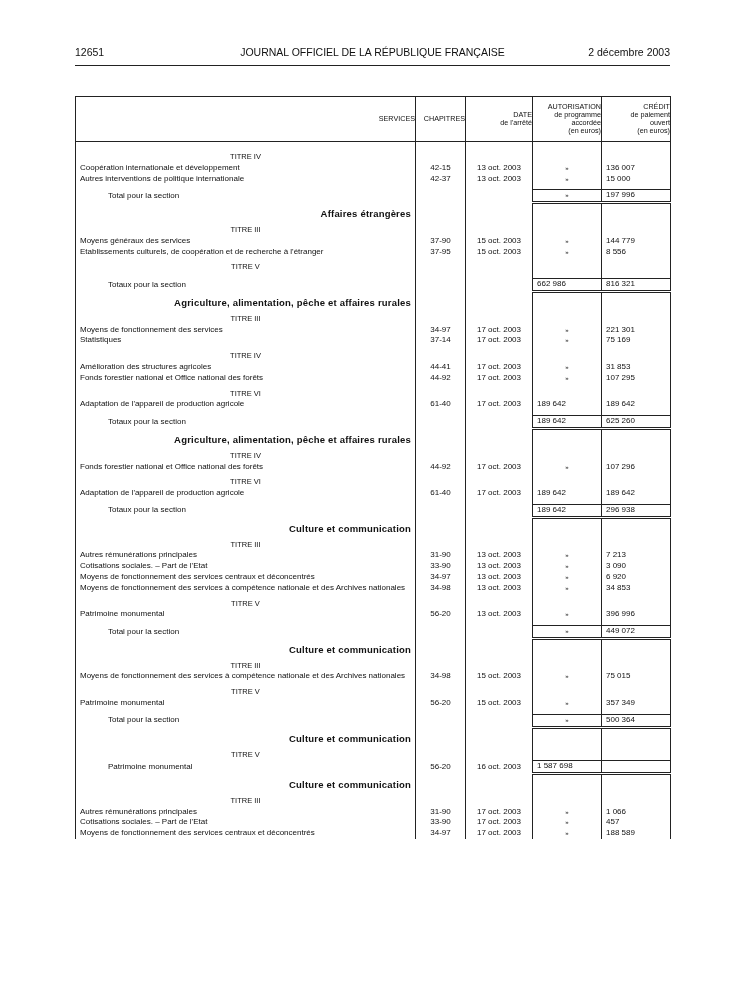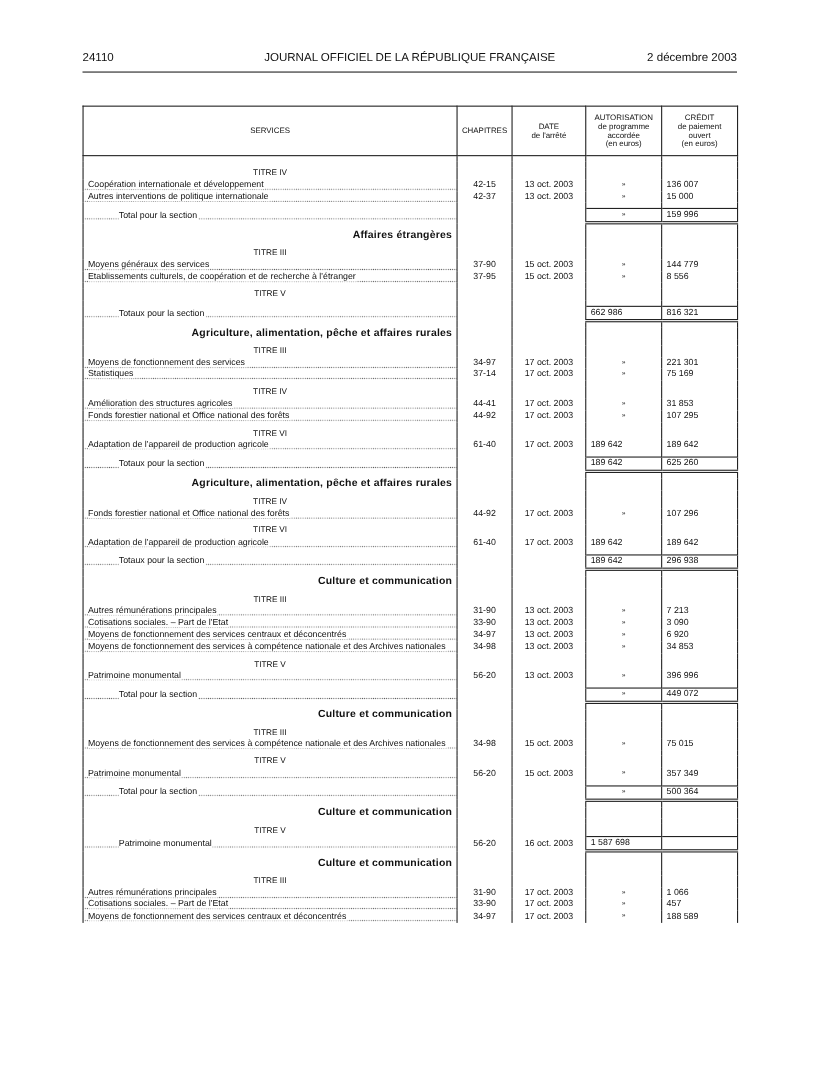--- a/index.html
+++ b/index.html
@@ -9,39 +9,39 @@
   .hdr .ttl { position: absolute; left: 0; right: 0; top: 0; text-align: center; }
   .hdr .dt { position: absolute; right: 0; top: 0; }
   .rule { position: absolute; top: 65px; left: 75px; width: 595px; height: 0; border-top: 1.5px solid #222; }
 
   table.jo { position: absolute; top: 96px; left: 75px; width: 595px; border-collapse: collapse; font-size: 8px; table-layout: fixed; }
   table.jo col.c1 { width: 340px; }
   table.jo col.c2 { width: 50px; }
   table.jo col.c3 { width: 67px; }
   table.jo col.c4 { width: 69px; }
   table.jo col.c5 { width: 69px; }
-  table.jo th { font-weight: normal; font-size: 7.2px; line-height: 8px; border: 1px solid #222; border-bottom: 1.5px solid #222; height: 44px; vertical-align: middle; text-align: center; padding: 0; }
+  table.jo th { font-weight: normal; font-size: 7.2px; line-height: 8px; border: 1px solid #222; border-bottom: 1.5px solid #222; height: 44px; vertical-align: middle; text-align: right; padding: 0; }
   table.jo td { border-left: 1px solid #222; border-right: 1px solid #222; padding: 0 4px; height: 10.8px; line-height: 10.8px; white-space: nowrap; overflow: hidden; }
   td.svc { text-align: left; padding-left: 5px; }
   td.svc .lbl { background: #fff; padding-right: 1px; position: relative; z-index: 1; }
   td.dots { background-image: radial-gradient(circle, #555 0.5px, transparent 0.7px); background-size: 2px 2px; background-repeat: repeat-x; background-position: 0 8px; }
   td.ctr { text-align: center; }
   td.num { text-align: left; padding-right: 6px; }
   td.raq { text-align: center; font-size: 6px; }
   tr.titre td.svc { text-align: center; font-size: 7.5px; }
   tr.sec td.svc { text-align: right; font-weight: bold; font-size: 9.5px; letter-spacing: 0.2px; }
   tr.tot td.svc { padding-left: 32px; }
   tr.tot td.a, tr.tot td.b { border-top: 1px solid #222; border-bottom: 3px double #222; }
   tr.gap td { height: 5px; line-height: 5px; }
 </style>
 </head>
 <body>
 
 <div class="hdr">
-  <span class="pg">24110</span>
+  <span class="pg">12651</span>
   <span class="ttl">JOURNAL OFFICIEL DE LA RÉPUBLIQUE FRANÇAISE</span>
   <span class="dt">2 décembre 2003</span>
 </div>
 <div class="rule"></div>
 
 <table class="jo">
   <colgroup>
       <col class="c1">
       <col class="c2">
       <col class="c3">
@@ -111,21 +111,21 @@
         <td class=""></td>
         <td class=""></td>
         <td class=""></td>
         <td class=""></td>
       </tr>
       <tr class="tot">
         <td class="svc dots"><span class="lbl">Total pour la section</span></td>
         <td class=""></td>
         <td class=""></td>
         <td class="raq a">»</td>
-        <td class="num b">159 996</td>
+        <td class="num b">197 996</td>
       </tr>
       <tr class="gap">
         <td class=""></td>
         <td class=""></td>
         <td class=""></td>
         <td class=""></td>
         <td class=""></td>
       </tr>
       <tr class="sec">
         <td class="svc">Affaires étrangères</td>

